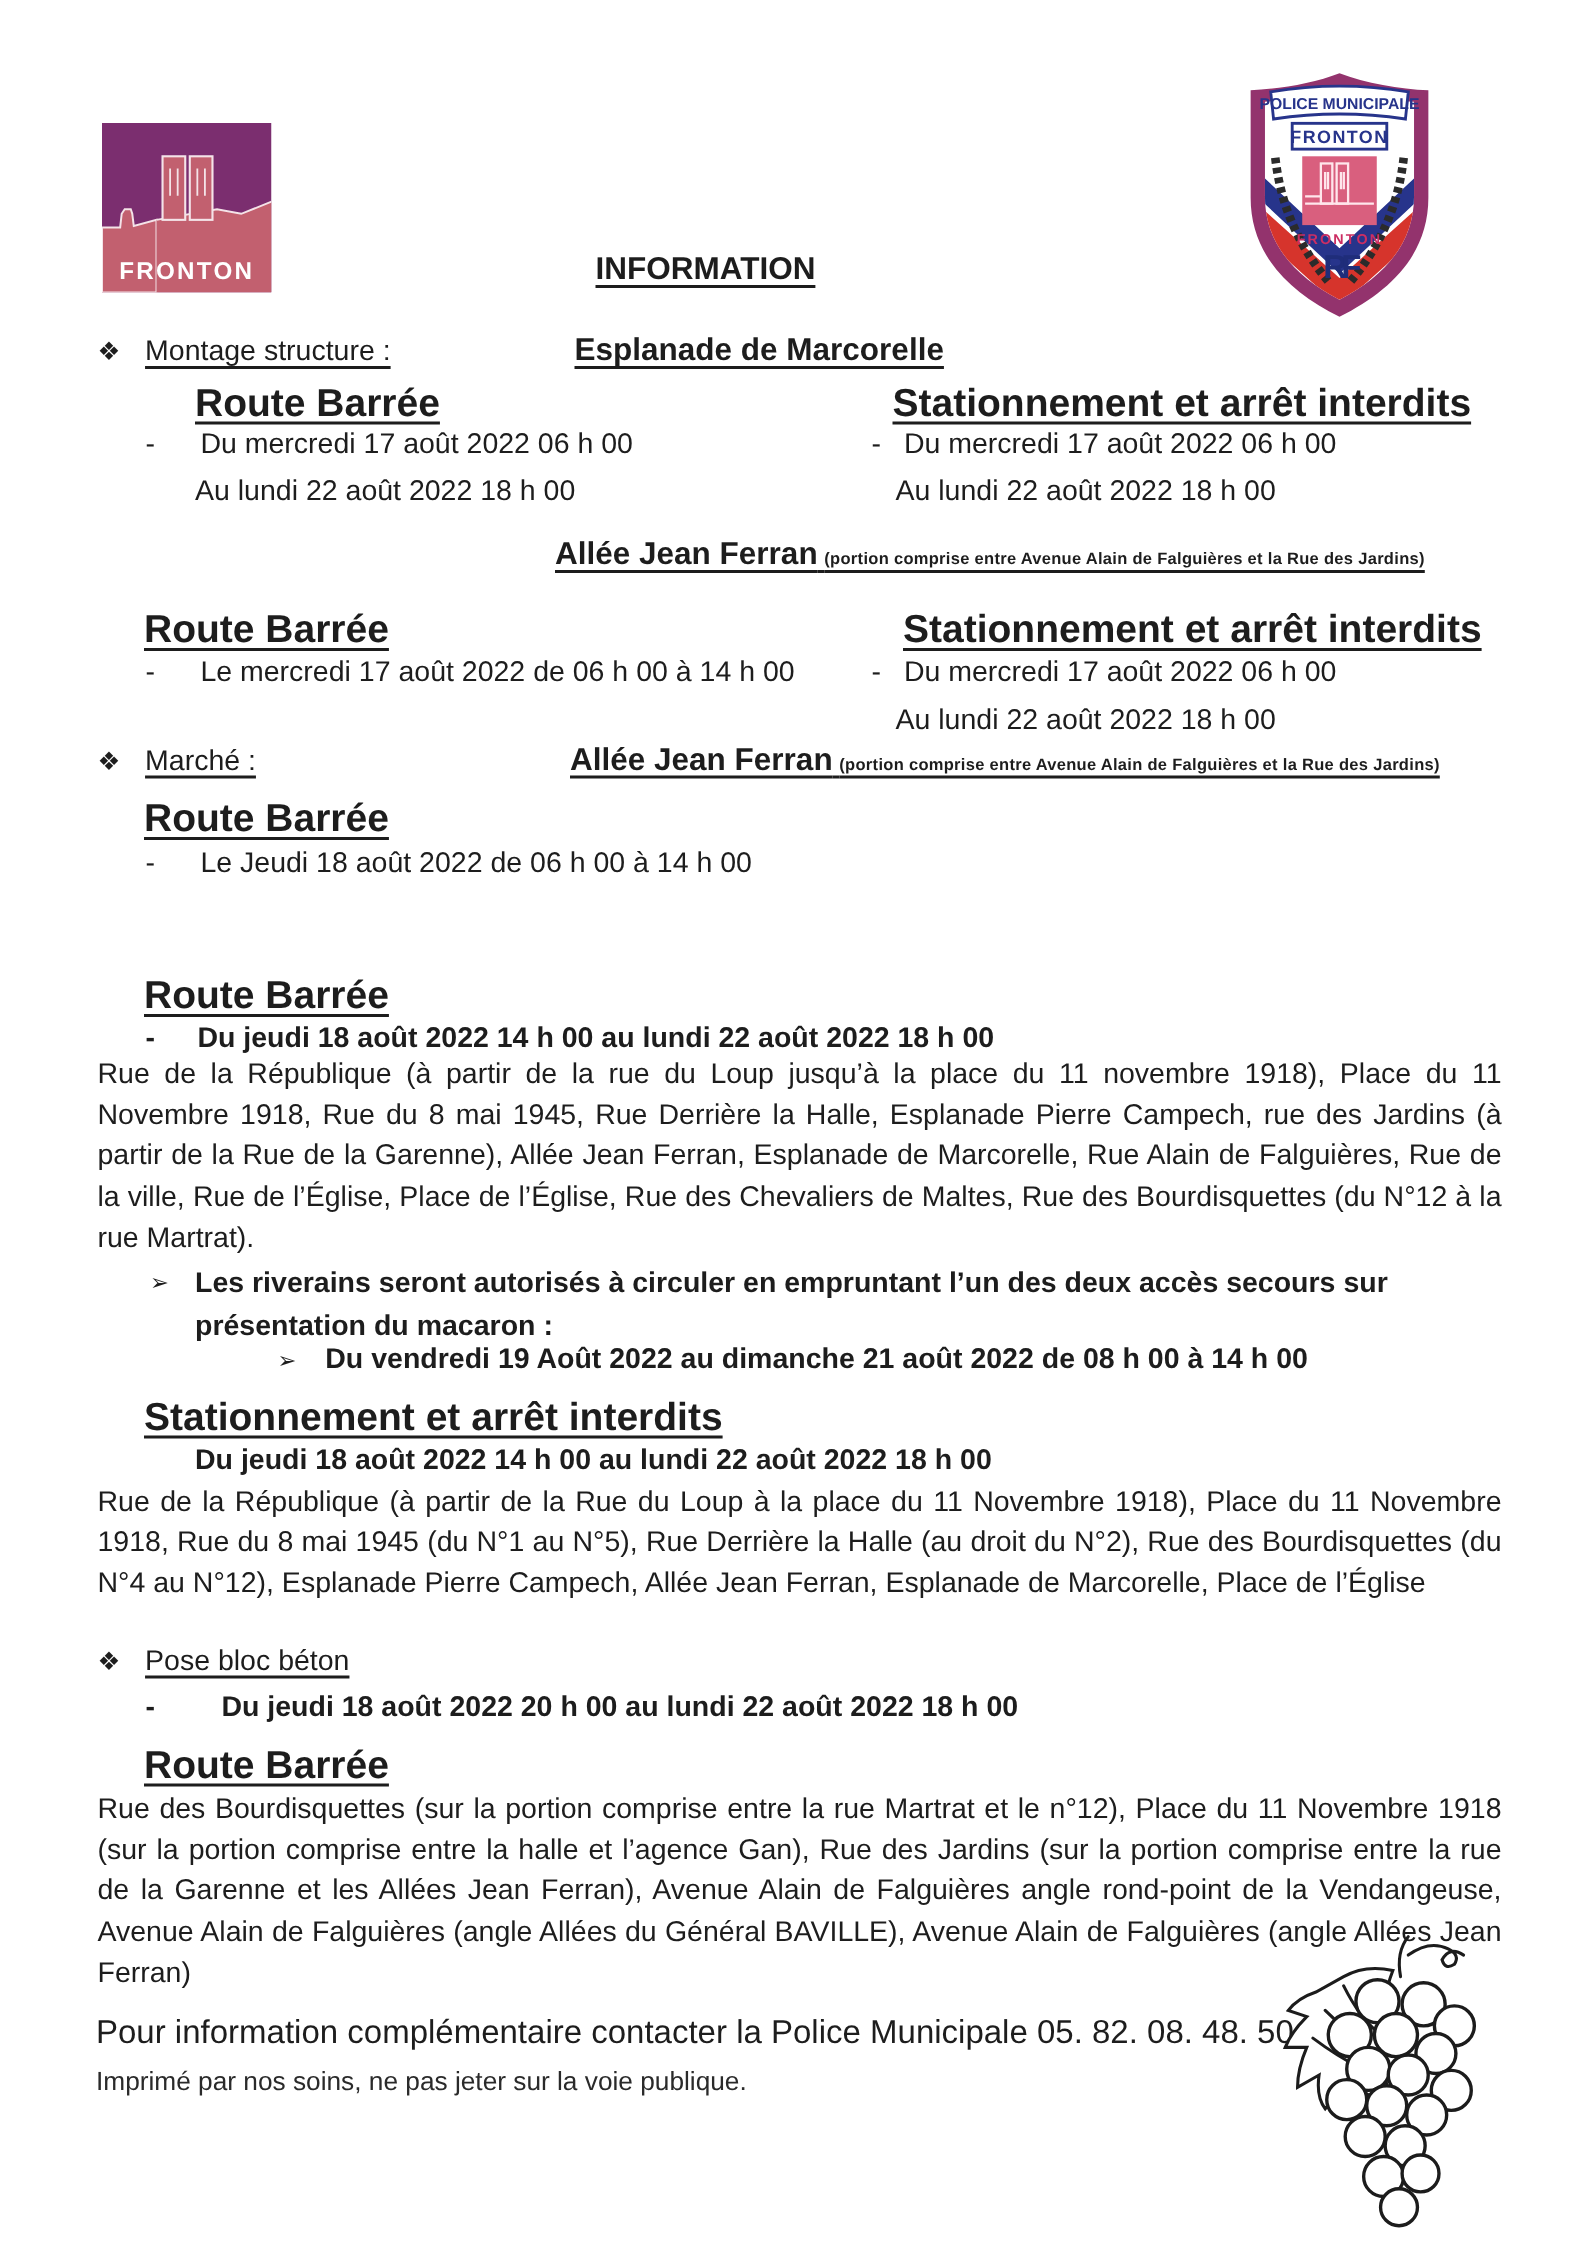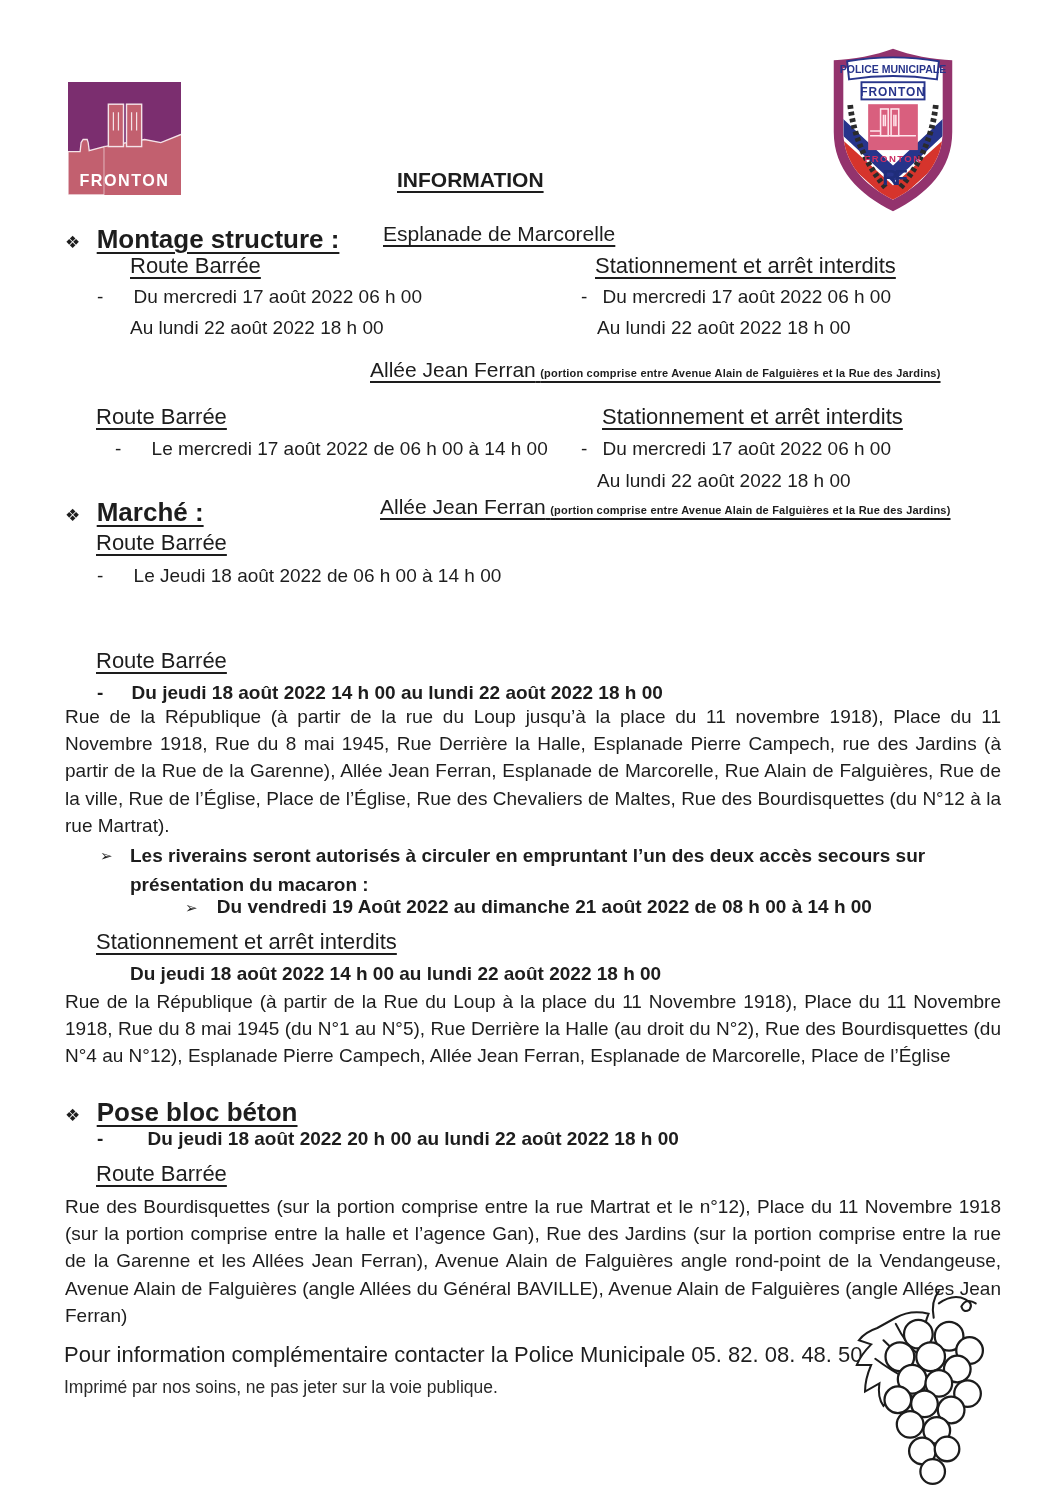--- a/index.html
+++ b/index.html
@@ -3,24 +3,24 @@
 <meta charset="utf-8">
 <style>
   html,body{margin:0;padding:0;background:#e8e8e8;}
   .page{
     position:relative;width:1059px;height:1496px;background:#ffffff;
     font-family:"Liberation Sans", sans-serif;color:#1d1d1d;overflow:hidden;
     margin:0 auto;
   }
   .abs{position:absolute;}
   .u{text-decoration:underline;text-decoration-thickness:1.5px;text-underline-offset:4px;}
-  .seclabel{font-size:26px;font-weight:700;}
-  .venue{font-size:21px;font-weight:400;}
+  .seclabel{font-size:19px;font-weight:400;}
+  .venue{font-size:21px;font-weight:700;}
   .venuenote{font-size:11px;font-weight:700;letter-spacing:.2px;}
-  .subhead{font-size:22px;}
+  .subhead{font-size:26px;font-weight:bold;}
   .line{font-size:19px;white-space:nowrap;}
   .b{font-weight:700;}
   .para{font-size:19px;line-height:27.2px;text-align:justify;width:936px;}
   .diamond{font-size:17px;}
   .dash{display:inline-block;}
   .hangwrap{padding-left:30px;position:relative;font-size:19px;line-height:29px;font-weight:700;}
   .hangmark{position:absolute;left:0;top:0;font-size:15px;font-weight:400;}
   .footer1{font-size:22px;}
   .footer2{font-size:17.5px;color:#2a2a2a;}
   svg text{font-family:"Liberation Sans", sans-serif;}
@@ -98,21 +98,21 @@
   <div class="abs line" style="left:597px;top:317px;">Au lundi 22 août 2022 18 h 00</div>
 
   <div class="abs u" style="left:370px;top:358px;">
     <span class="venue">Allée Jean Ferran</span>
     <span class="venuenote">(portion comprise entre Avenue Alain de Falguières et la Rue des Jardins)</span>
   </div>
 
   <div class="abs subhead u" style="left:96px;top:404px;">Route Barrée</div>
   <div class="abs subhead u" style="left:602px;top:404px;">Stationnement et arrêt interdits</div>
 
-  <div class="abs line" style="left:115px;top:438px;">
+  <div class="abs line" style="left:97px;top:438px;">
     <span class="dash">-</span>
     <span style="margin-left:25px;">Le mercredi 17 août 2022 de 06 h 00 à 14 h 00</span>
   </div>
   <div class="abs line" style="left:581px;top:438px;">
     <span class="dash">-</span>
     <span style="margin-left:10px;">Du mercredi 17 août 2022 06 h 00</span>
   </div>
   <div class="abs line" style="left:597px;top:470px;">Au lundi 22 août 2022 18 h 00</div>
 
   <div class="abs" style="left:65px;top:497px;">

